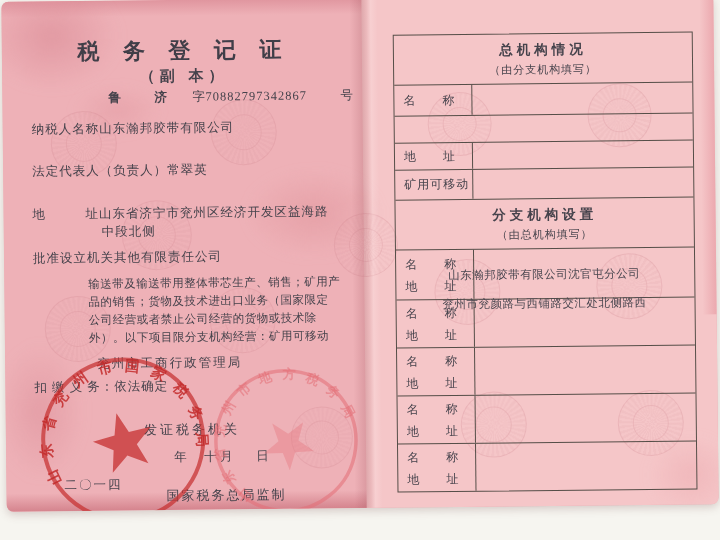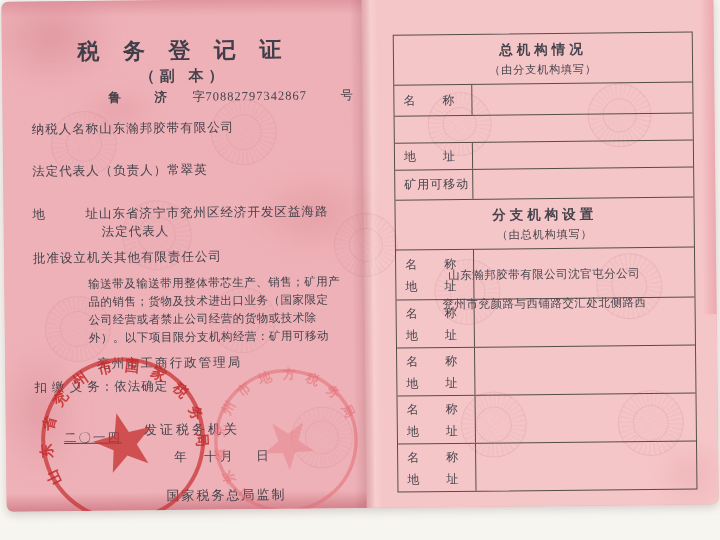--- a/index.html
+++ b/index.html
@@ -100,42 +100,42 @@
     </div>
 
     <div class="t fieldline" style="left:29px;top:162px;">
       <span>法定代表人（负责人）</span><span>常翠英</span>
     </div>
 
     <div class="t fieldline" style="left:29px;top:205px;">地</div>
     <div class="t fieldline" style="left:82px;top:205px;">
       <span>址</span><span>山东省济宁市兖州区经济开发区益海路</span>
     </div>
-    <div class="t fieldline" style="left:98px;top:223px;">法定代表人</div>
+    <div class="t fieldline" style="left:98px;top:223px;">中段北侧</div>
 
     <div class="t fieldline" style="left:29px;top:249px;">
       <span>批准设立机关</span><span>其他有限责任公司</span>
     </div>
 
     <div class="scope-text">
       <div>输送带及输送带用整体带芯生产、销售；矿用产</div>
       <div>品的销售；货物及技术进出口业务（国家限定</div>
       <div>公司经营或者禁止公司经营的货物或技术除</div>
       <div>外）。以下项目限分支机构经营：矿用可移动</div>
     </div>
 
     <div class="t fieldline" style="left:92px;top:355px;letter-spacing:2px;">兖州市工商行政管理局</div>
 
     <div class="t fieldline" style="left:29px;top:378px;">
       <span>扣 缴 义 务：</span><span>依法确定</span>
     </div>
 
     <div class="t" style="left:138px;top:421px;font-size:13px;letter-spacing:3px;">发证税务机关</div>
 
-    <div class="t" style="left:58px;top:429px;font-size:12.5px;letter-spacing:2px;text-decoration:underline;">二〇一四</div>
+    <div class="t" style="left:58px;top:476px;font-size:12.5px;letter-spacing:2px;">二〇一四</div>
     <div class="t" style="left:168px;top:449px;font-size:12.5px;">年</div>
     <div class="t" style="left:198px;top:449px;font-size:12.5px;">十</div>
     <div class="t" style="left:214px;top:449px;font-size:12.5px;">月</div>
     <div class="t" style="left:250px;top:449px;font-size:12.5px;">日</div>
 
     <div class="t" style="left:110px;top:487px;width:220px;text-align:center;font-size:13px;letter-spacing:2px;">国家税务总局监制</div>
 
     <svg class="seal" style="left:30px;top:350px;transform:rotate(-14deg);" width="174" height="176" viewBox="0 0 174 176">
       <circle cx="87" cy="89" r="80" fill="none" stroke="rgba(198,48,48,.72)" stroke-width="4"></circle>
       <path id="sealArc1" d="M 19 120 A 73 73 0 1 1 155 120" fill="none"></path>

